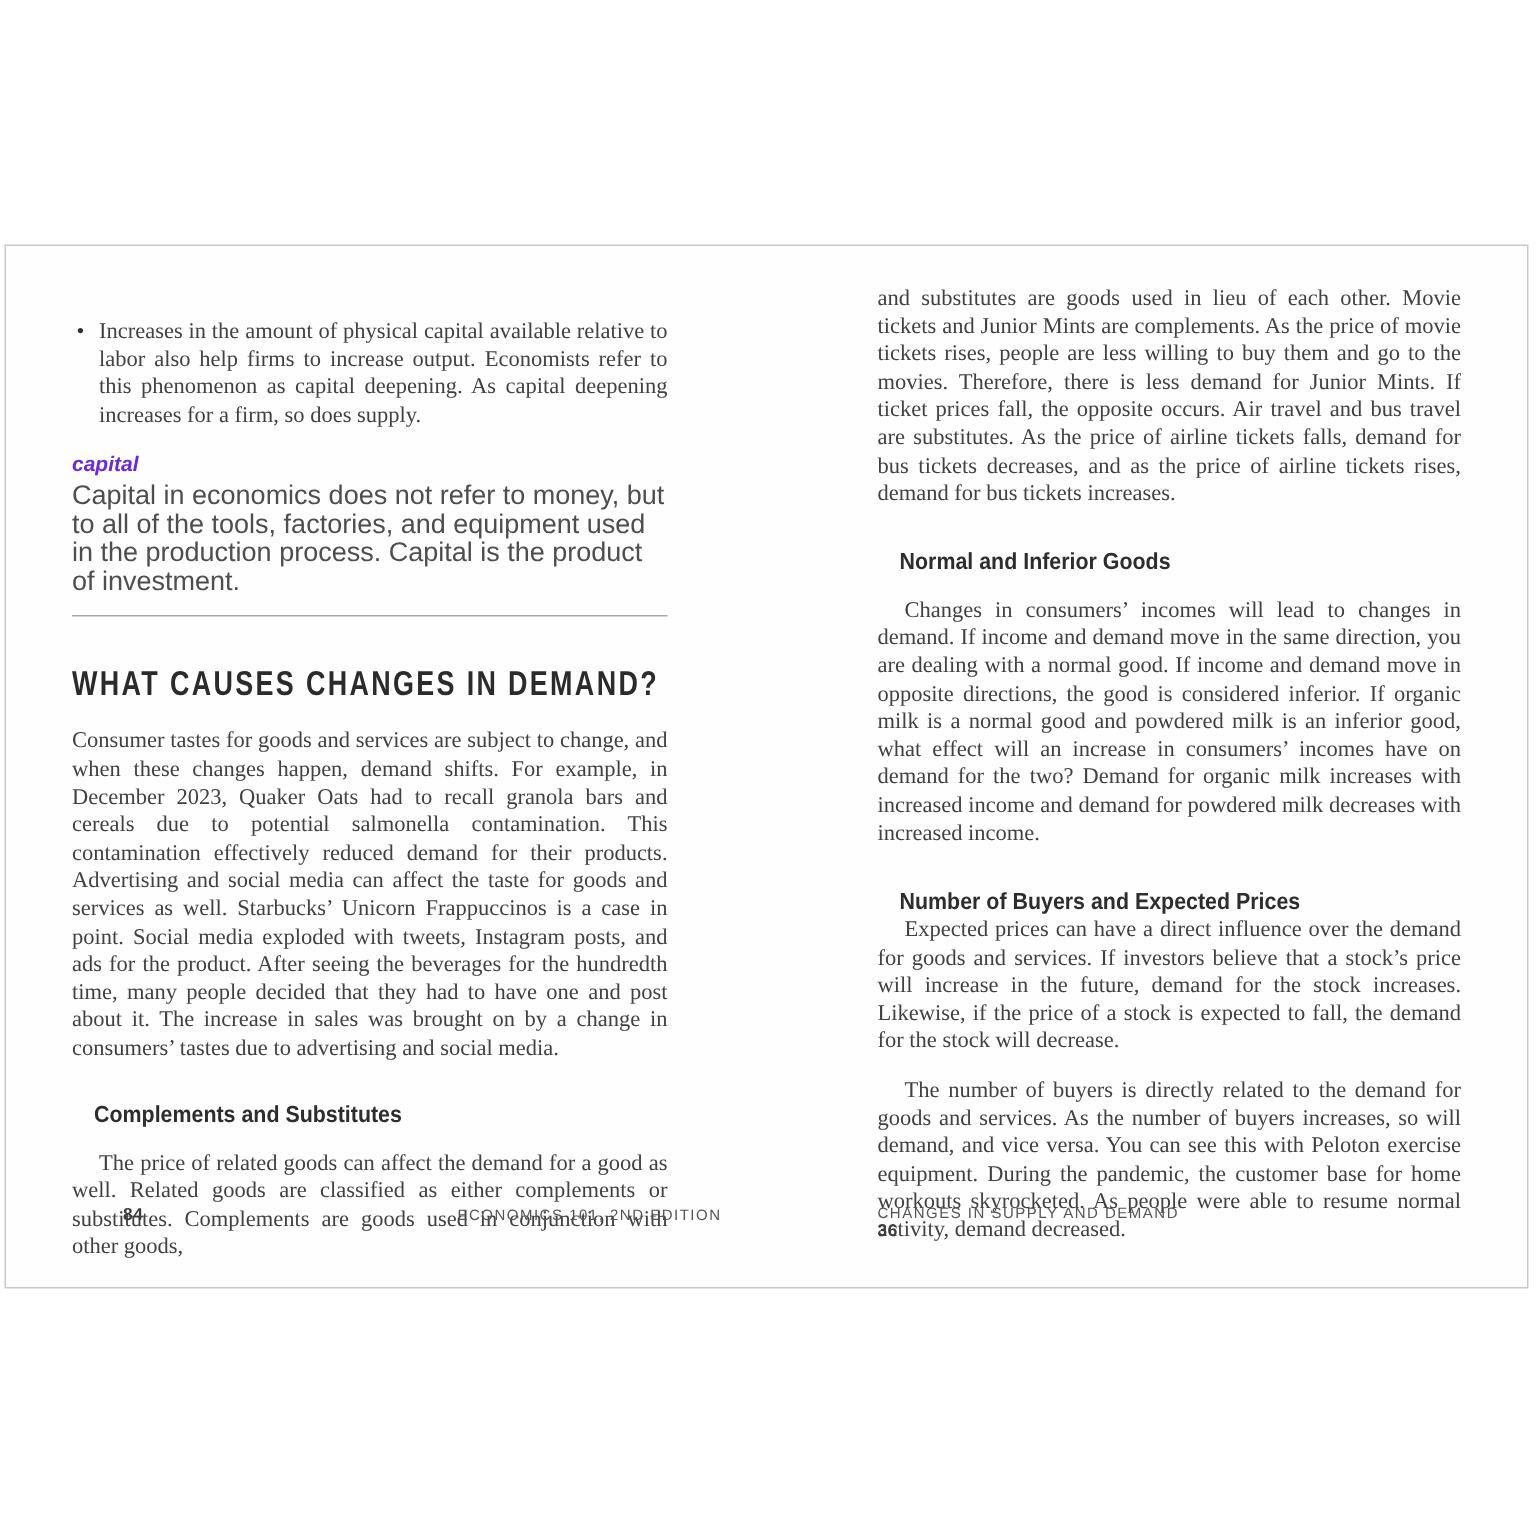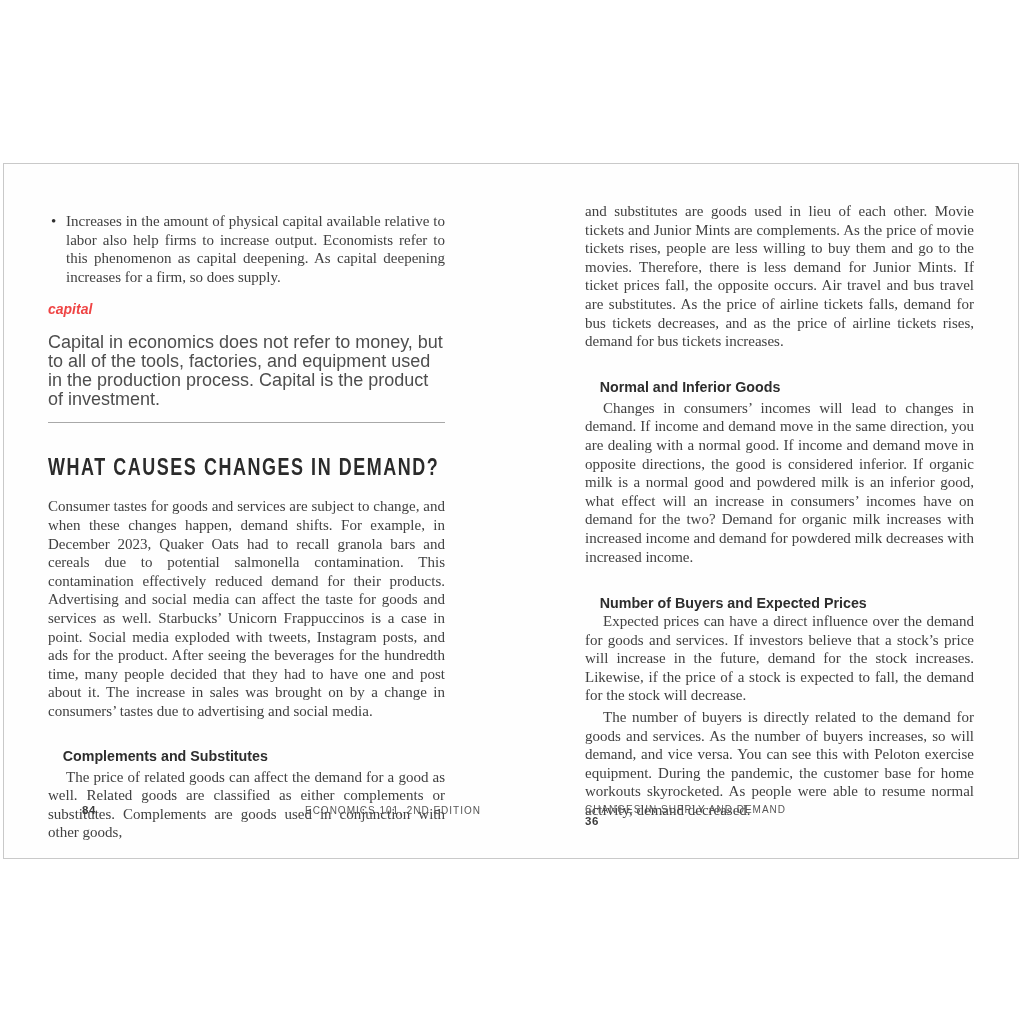--- a/index.html
+++ b/index.html
@@ -24,21 +24,21 @@
     height: 696px;
     background: #fefefe;
     border: 1px solid #c9c9c9;
     box-sizing: border-box;
   }
   .col {
     position: absolute;
     box-sizing: border-box;
   }
   .col-left  { left: 44px;  top: 44px; width: 397px; }
-  .col-right { left: 581px; top: 38px; width: 389px; }
+  .col-right { left: 581px; top: 26px; width: 389px; }
 
   
   .serif {
     font-family: "Liberation Serif", "DejaVu Serif", serif;
     font-size: 15px;
     line-height: 18.6px;
     color: #414141;
     margin: 0;
   }
   .just {
@@ -95,22 +95,22 @@
     right: 0;
     bottom: 3px;
     z-index: 1;
   }
   .sidebar-term {
     font-family: "Liberation Sans", sans-serif;
     font-style: italic;
     font-weight: 700;
     font-size: 14px;
     line-height: 16px;
-    color: #ef4444;
-    margin: 10px 0 16px 0;
+    color: #6d28d9;
+    margin: 10px 0 4px 0;
   }
   .sidebar-def {
     font-family: "Liberation Sans", sans-serif;
     font-size: 18px;
     line-height: 19px;
     color: #4e4e4e;
     margin: 0;
     text-align: left;
   }
   .rule-bottom { margin-top: 13px; background: #a8a8a8; }
@@ -137,21 +137,21 @@
     font-size: 15.5px;
     line-height: 18px;
     color: #2d2d2d;
     margin: 0;
     padding-left: 16px;
     transform: scaleX(0.92);
     transform-origin: left center;
     white-space: nowrap;
   }
   .mt-sub-left  { margin-top: 26px; }
-  .para-after-sub { margin-top: 3px; }
+  .para-after-sub { margin-top: 14px; }
   .mt-sub-r1 { margin-top: 27px; }
   .mt-sub-r2 { margin-top: 28px; }
 
   
   .footer {
     position: absolute;
     top: 640px;
     display: flex;
     justify-content: space-between;
     align-items: baseline;

